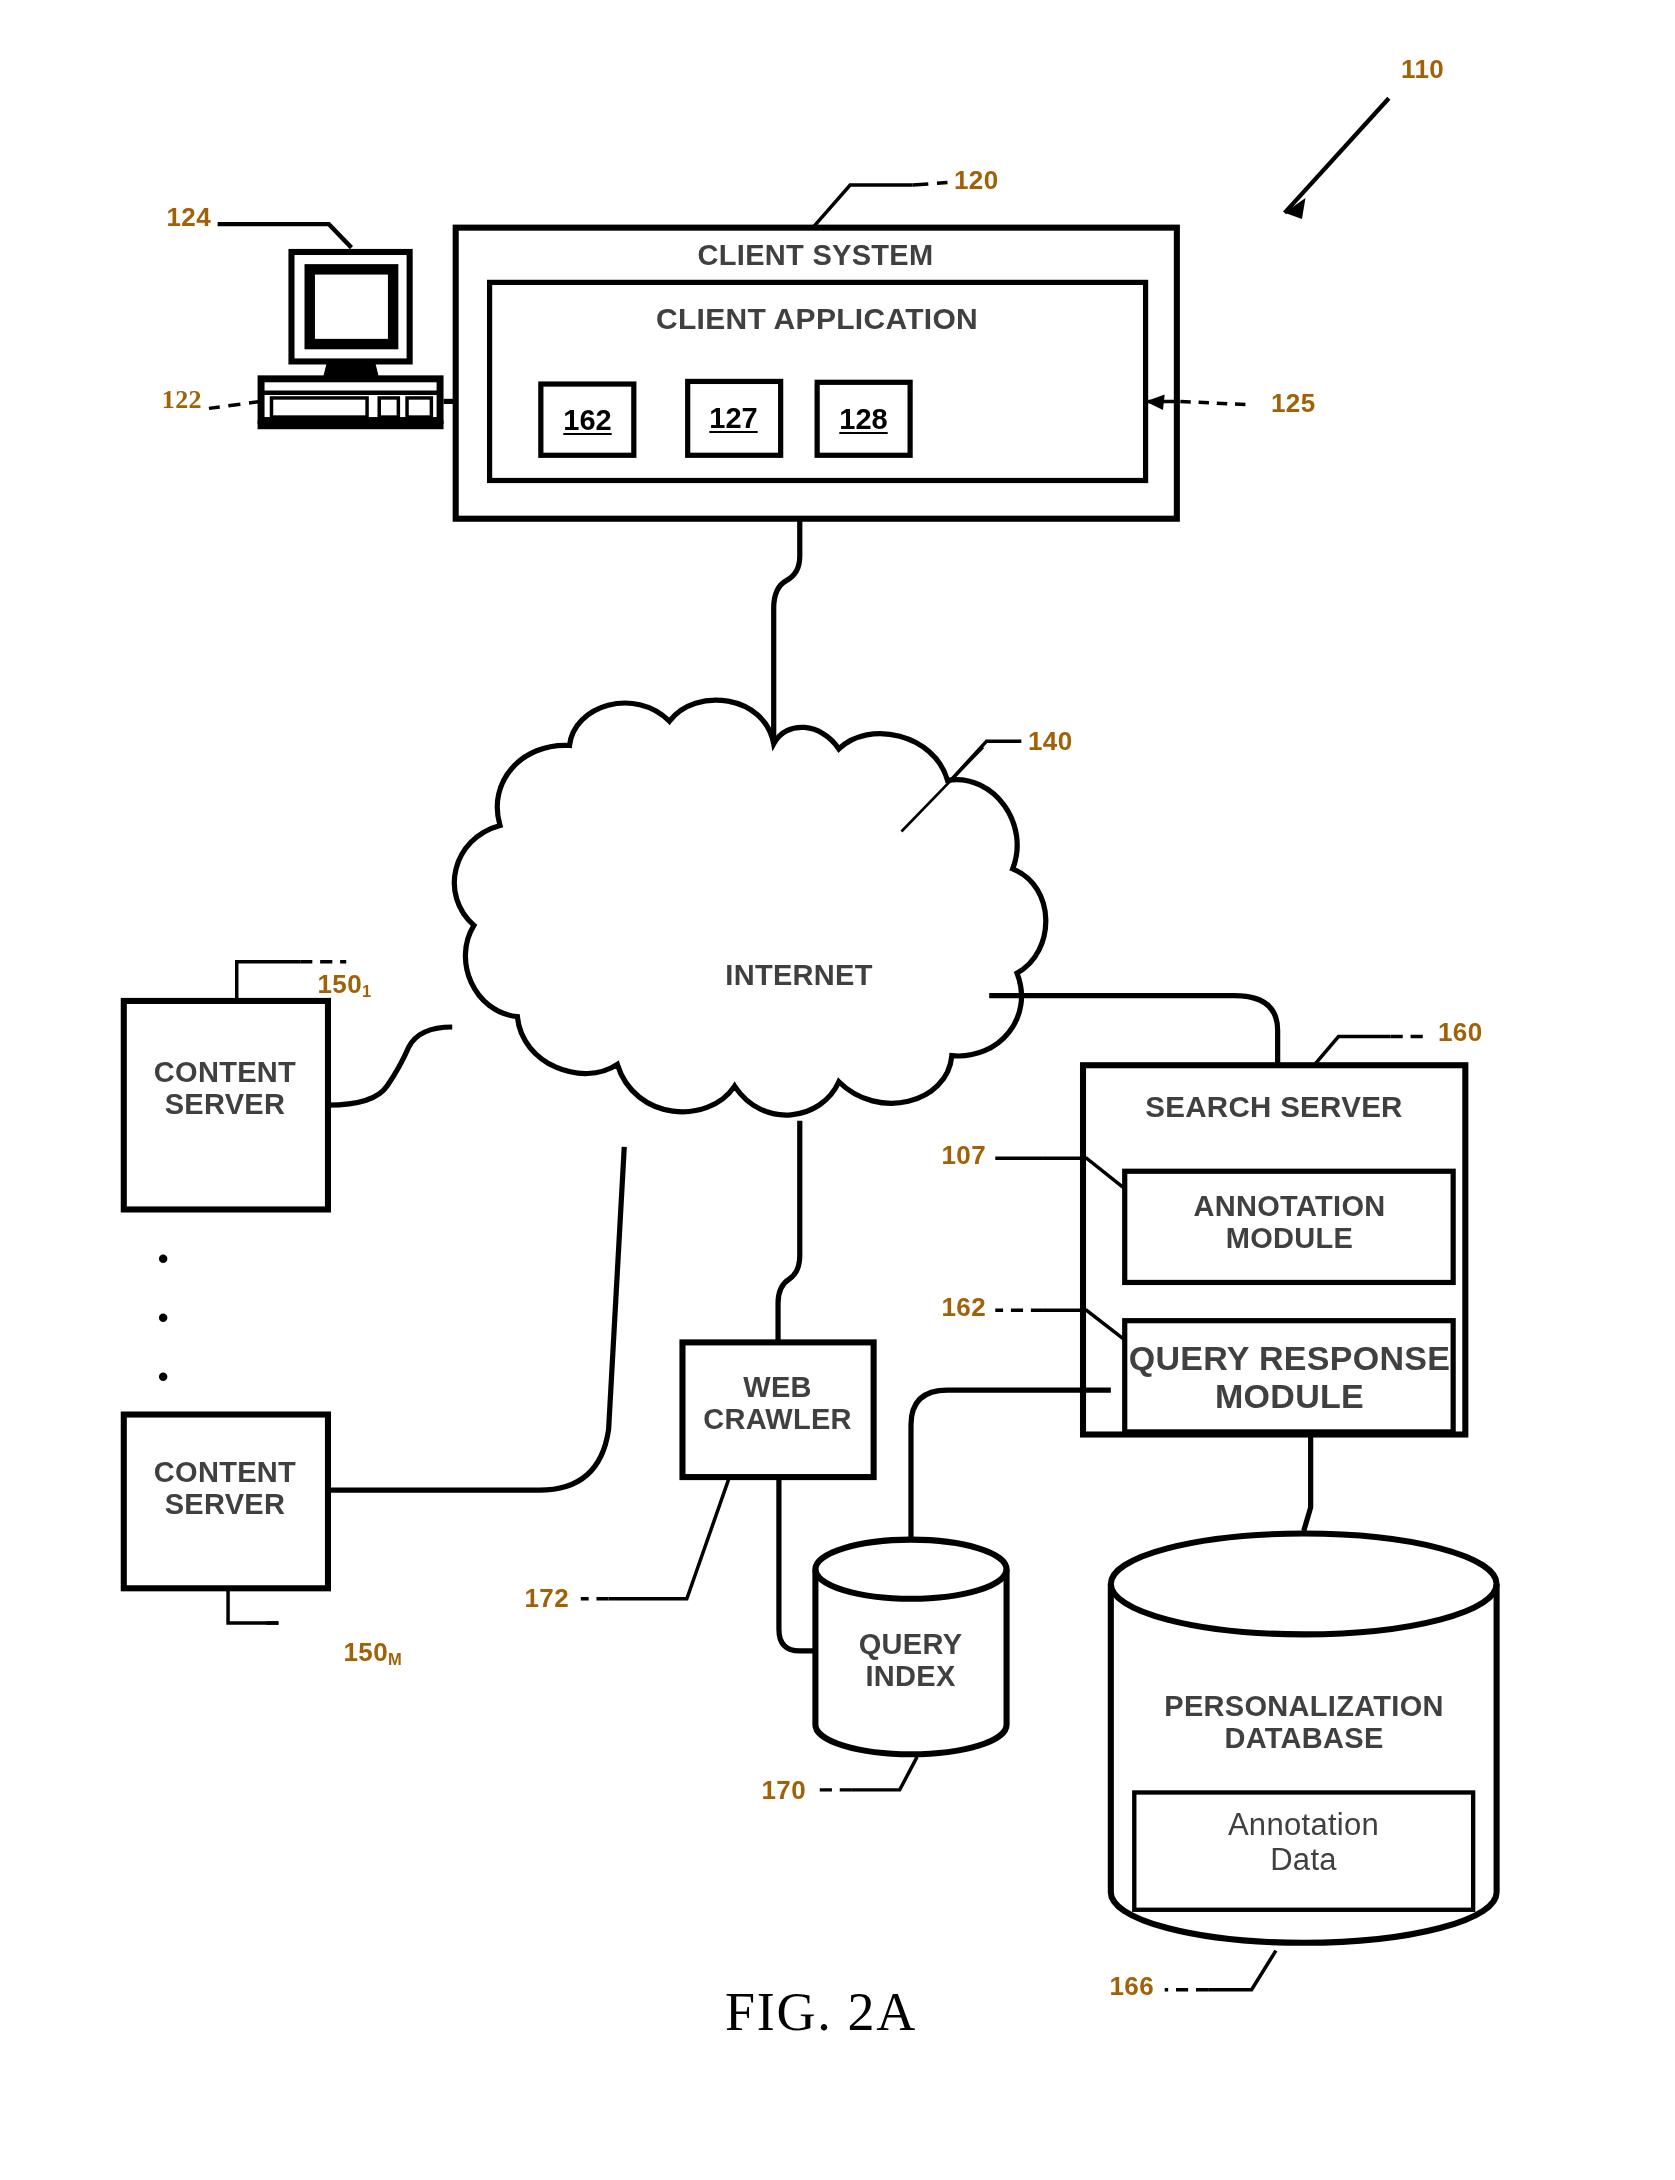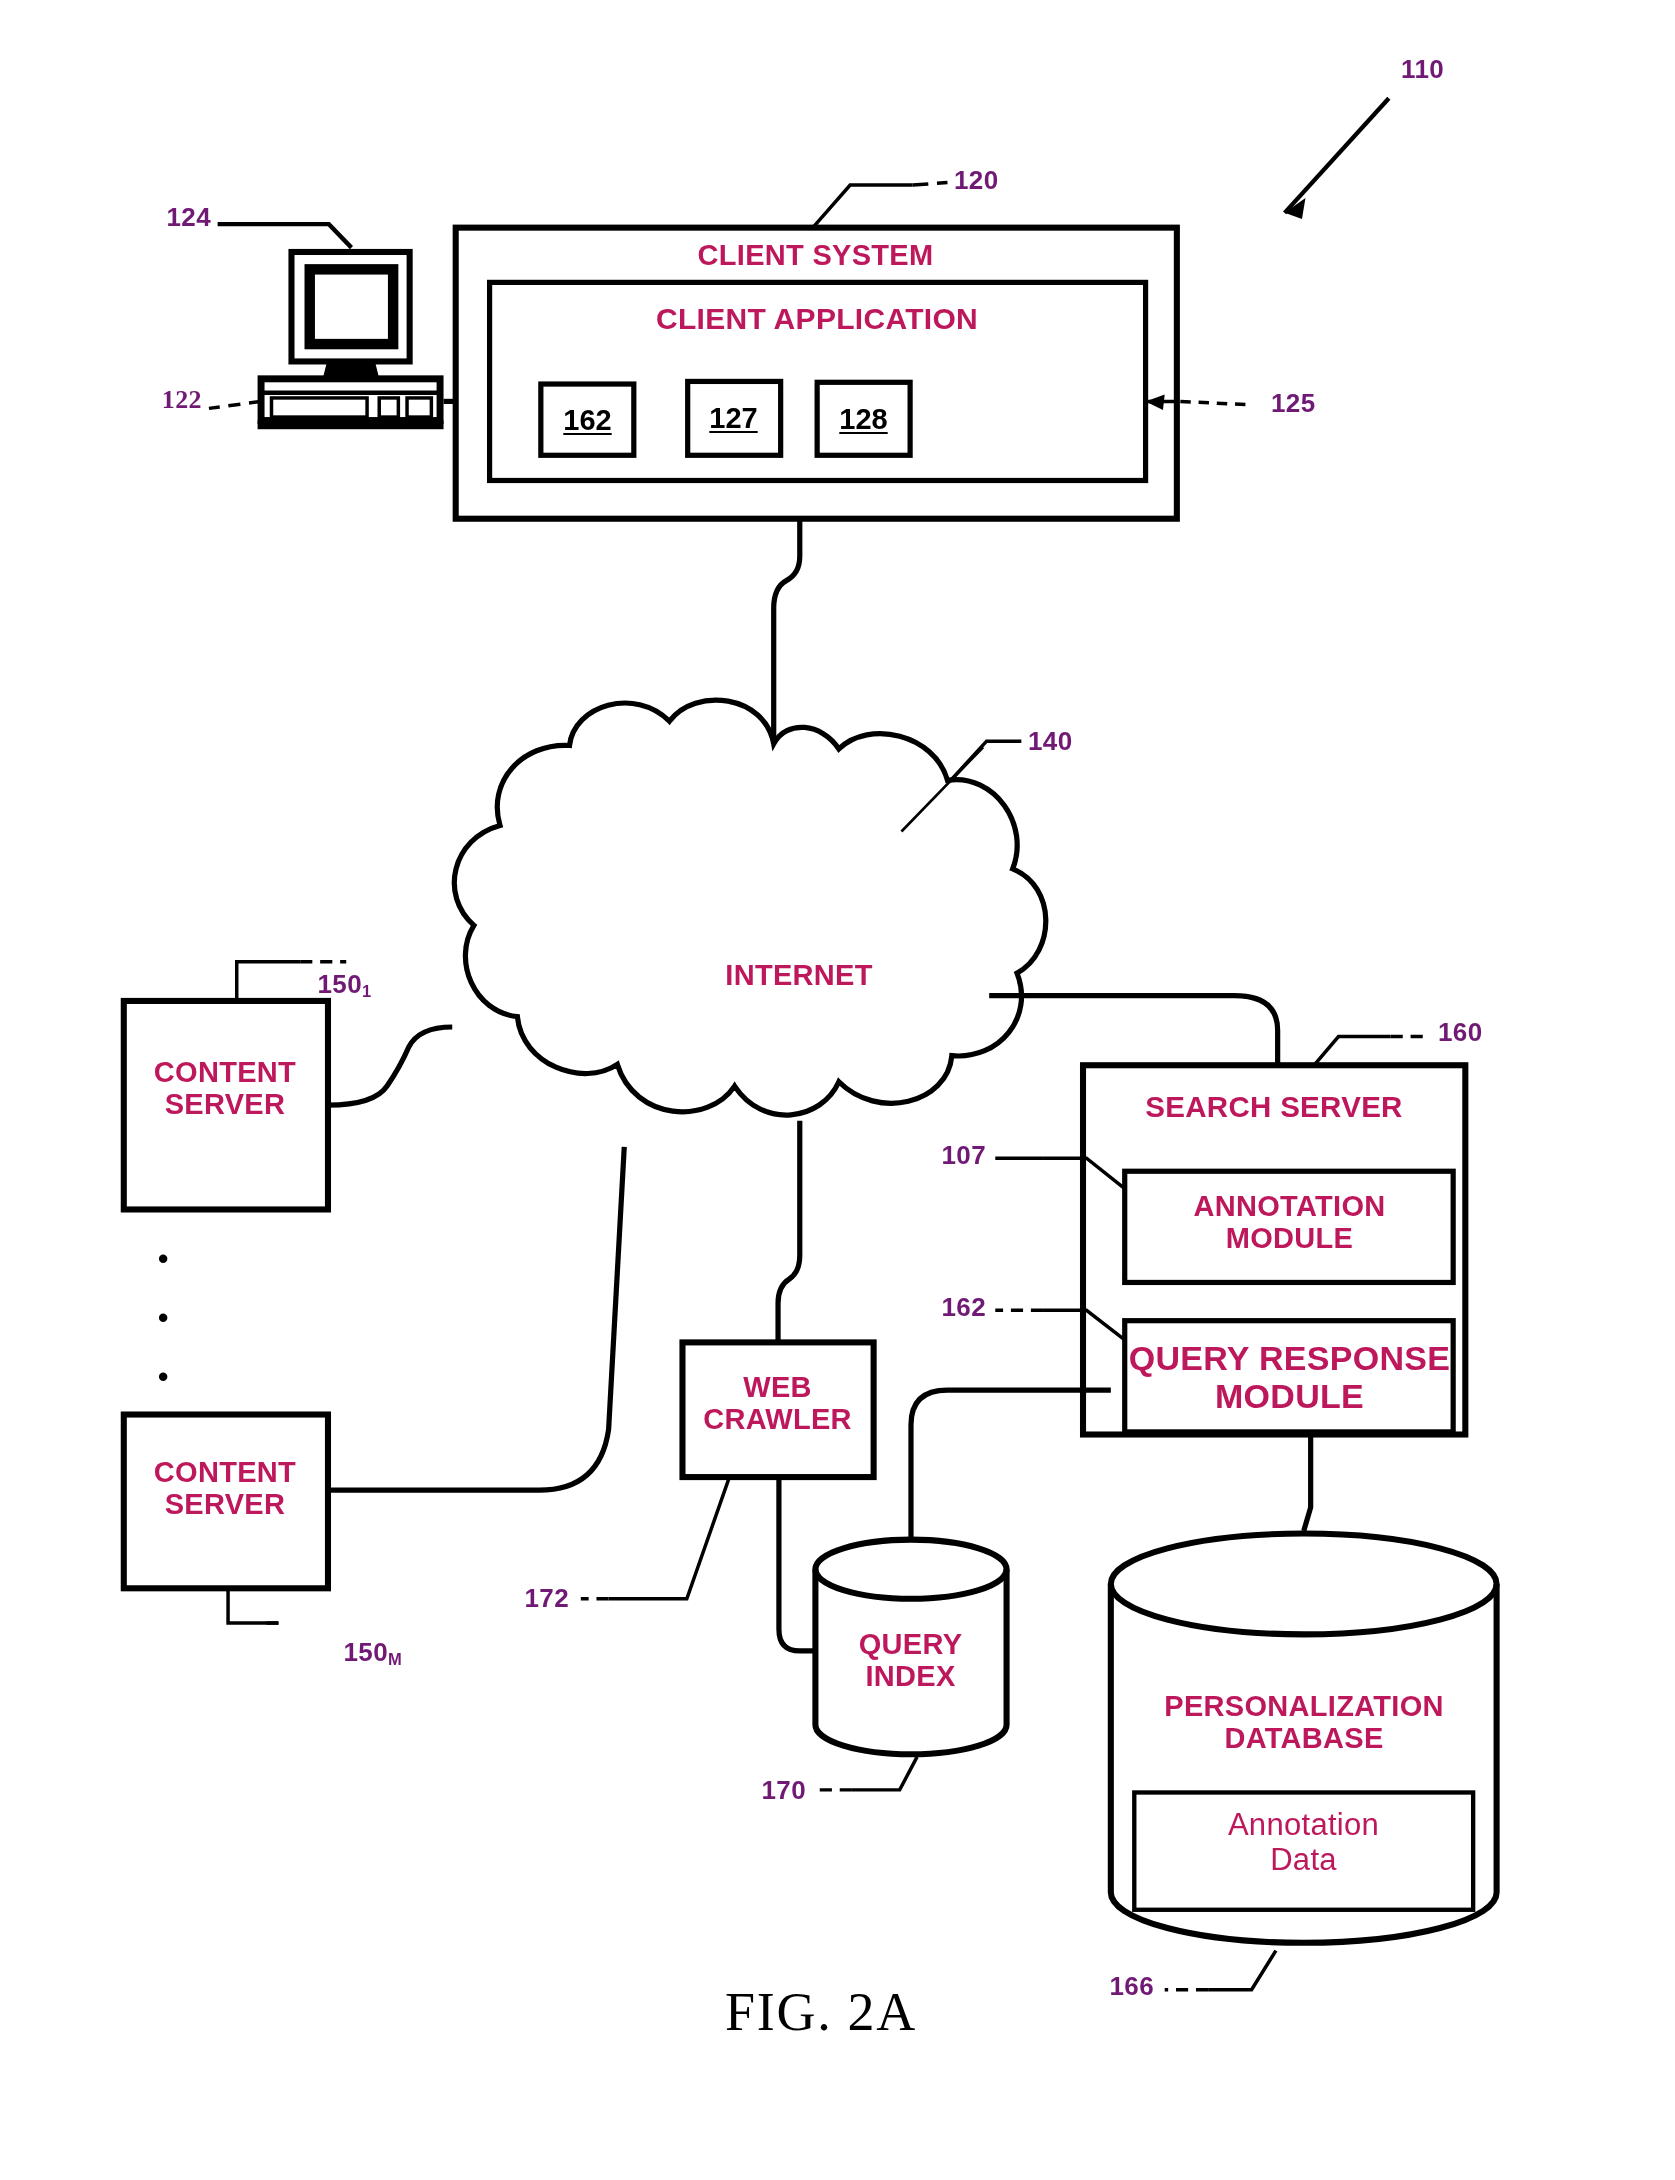--- a/index.html
+++ b/index.html
@@ -27,30 +27,30 @@
     height: 2180px;
   }
   
   .lbl {
     position: absolute;
     white-space: pre;
     line-height: 1.12;
     text-align: center;
     font-family: "Liberation Sans", sans-serif;
     font-weight: bold;
-    color: #be185d;
+    color: #404040;
     letter-spacing: 0.3px;
   }
   .ref {
     position: absolute;
     white-space: pre;
     font-family: "Liberation Sans", sans-serif;
     font-weight: bold;
     font-size: 26px;
-    color: #701a75;
+    color: #a16207;
     letter-spacing: 0.4px;
   }
   .ref sub {
     font-size: 16.5px;
     font-weight: bold;
     vertical-align: baseline;
     position: relative;
     top: 4.3px;
   }
   .boxnum {

